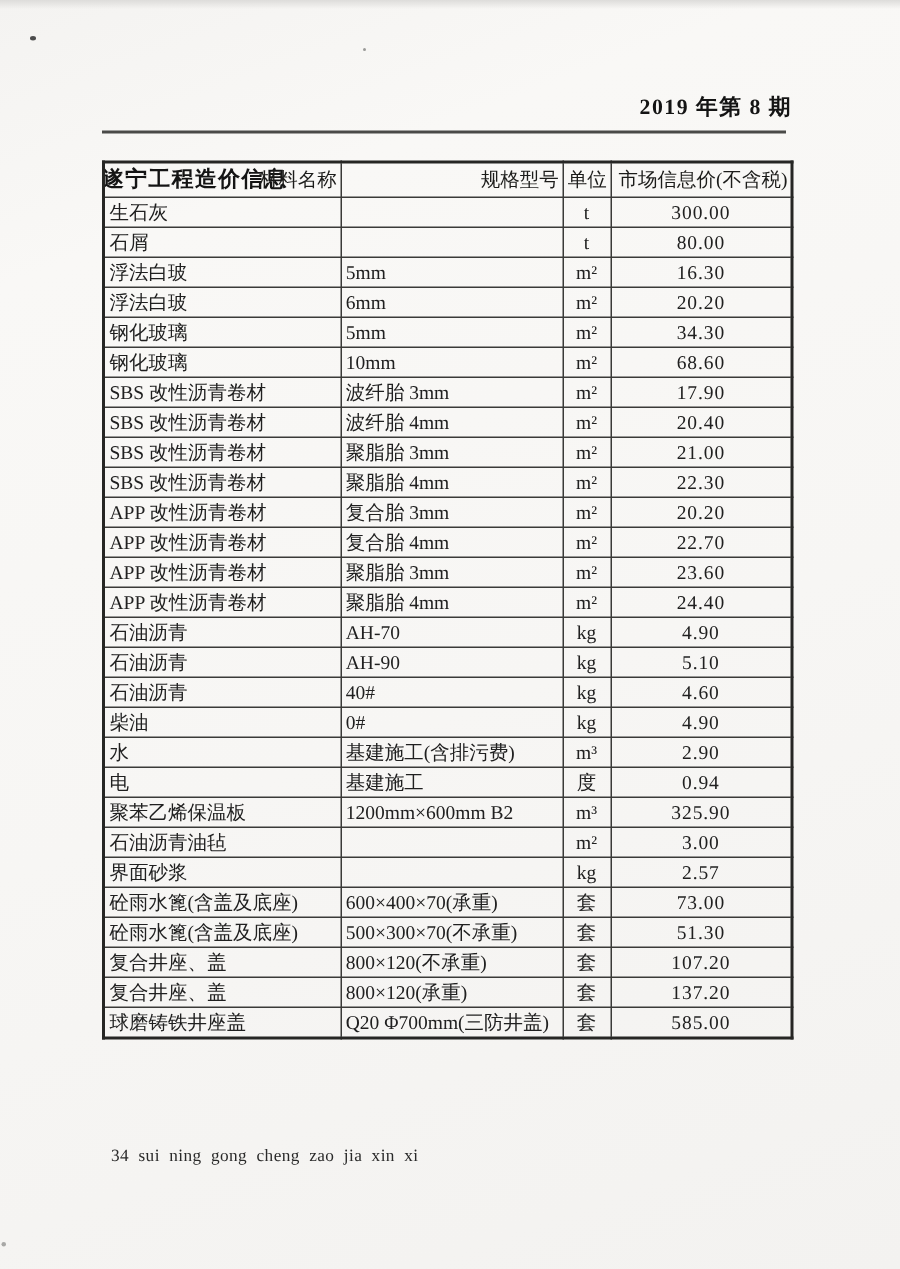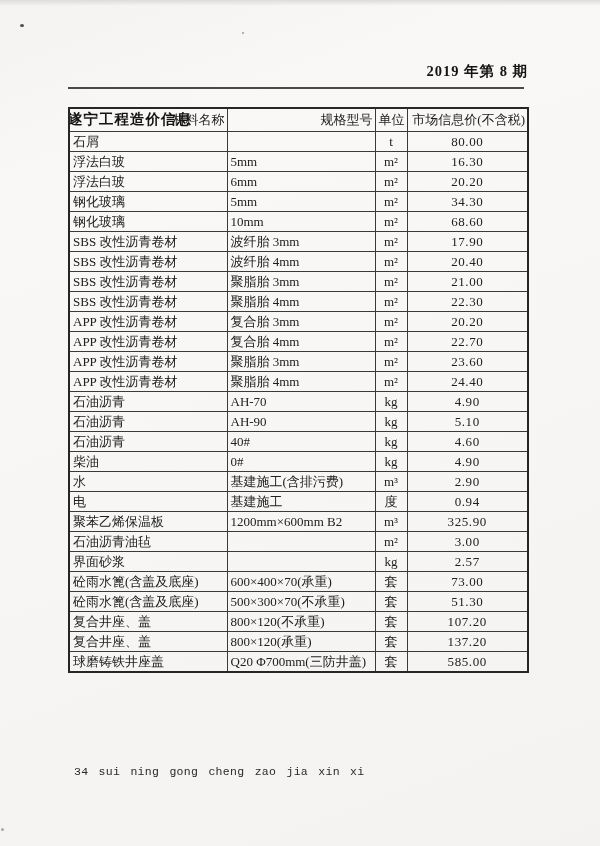--- a/index.html
+++ b/index.html
@@ -56,21 +56,21 @@
     height:19px;font-size:13px;line-height:1;
     padding:0 3px;color:#202020;
     white-space:nowrap;overflow:hidden;
   }
   td.c-material,td.c-spec{text-align:left;padding-left:7px;}
   td.c-unit{text-align:center;font-size:12px;}
   td.c-price{text-align:center;letter-spacing:0.6px;}
 
   .doc-footer{
     position:absolute;left:74px;top:765px;
-    font-size:11.5px;color:#2a2a2a;letter-spacing:0.3px;word-spacing:3px;font-family:Liberation Mono, monospace;
+    font-size:11.5px;color:#2a2a2a;letter-spacing:0.3px;word-spacing:3px;
   }
 </style>
 </head>
 <body>
 
 <div class="page">
   <div class="speck s1"></div>
   <div class="speck s2"></div>
   <div class="speck s3"></div>
 
@@ -90,20 +90,26 @@
     <thead>
       <tr>
         <th>材料名称</th>
         <th>规格型号</th>
         <th>单位</th>
         <th>市场信息价(不含税)</th>
       </tr>
     </thead>
     <tbody>
         <tr>
+          <td class="c-material">生石灰</td>
+          <td class="c-spec"></td>
+          <td class="c-unit">t</td>
+          <td class="c-price">300.00</td>
+        </tr>
+        <tr>
           <td class="c-material">石屑</td>
           <td class="c-spec"></td>
           <td class="c-unit">t</td>
           <td class="c-price">80.00</td>
         </tr>
         <tr>
           <td class="c-material">浮法白玻</td>
           <td class="c-spec">5mm</td>
           <td class="c-unit">m²</td>
           <td class="c-price">16.30</td>

